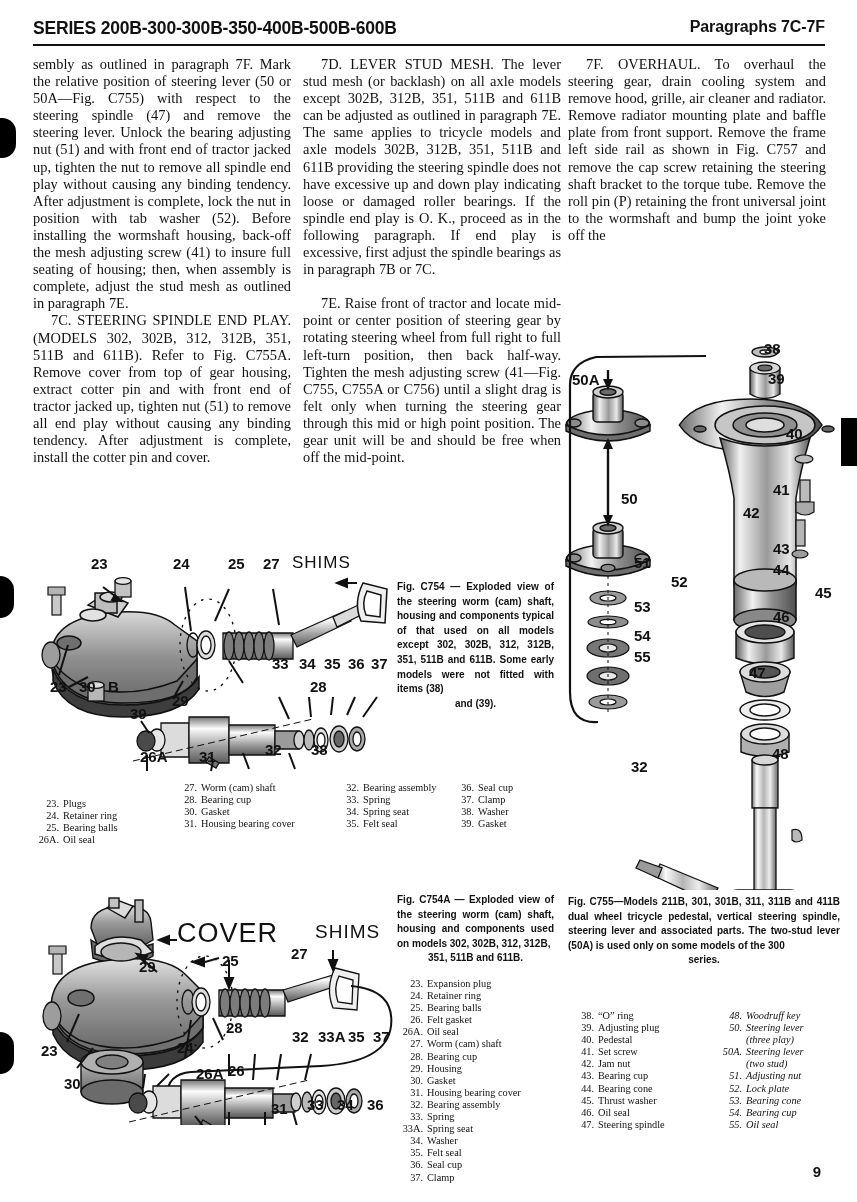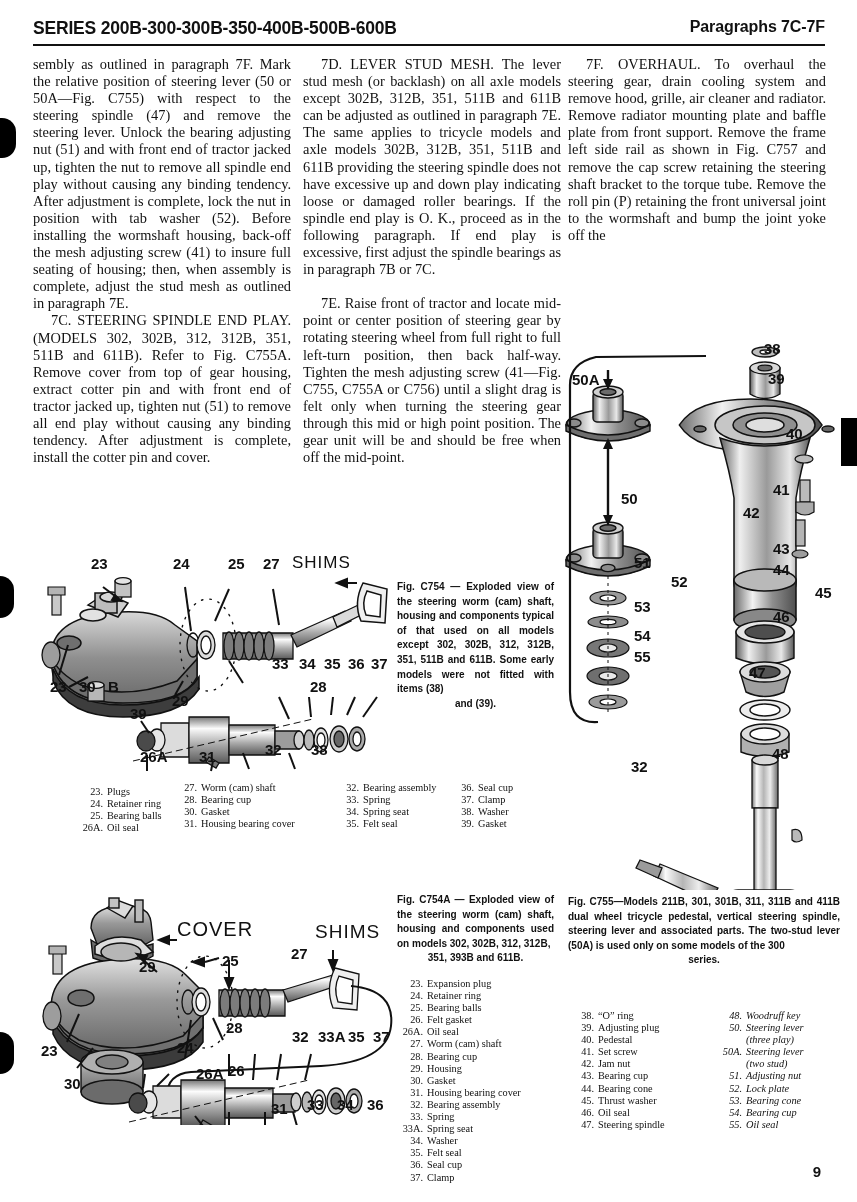--- a/index.html
+++ b/index.html
@@ -411,21 +411,21 @@
   <div class="cal" style="left:265px;top:741px;">32</div>
   <div class="cal" style="left:311px;top:741px;">38</div>
   <div class="word" style="left:292px;top:553px;">SHIMS</div>
 
   <div class="cap" style="left:397px;top:580px;width:157px;">
     <span>Fig. C754 — Exploded view of the steering worm (cam) shaft, housing and components typical of that used on all models except 302, 302B, 312, 312B, 351, 511B and 611B. Some early models were not fitted with items (38)</span>
     <span class="last">and (39).</span>
   </div>
 
   <div class="legend" style="left:33px;top:782px;width:530px;">
-    <div class="lg-col" style="left:0;top:4px;margin-left:44px;">
+    <div class="lg-col" style="left:0;top:16px;">
       <span class="row"><span class="num">23.</span><span class="nm">Plugs</span></span>
       <span class="row"><span class="num">24.</span><span class="nm">Retainer ring</span></span>
       <span class="row"><span class="num">25.</span><span class="nm">Bearing balls</span></span>
       <span class="row"><span class="num">26A.</span><span class="nm">Oil seal</span></span>
     </div>
     <div class="lg-col" style="left:138px;top:0;">
       <span class="row"><span class="num">27.</span><span class="nm">Worm (cam) shaft</span></span>
       <span class="row"><span class="num">28.</span><span class="nm">Bearing cup</span></span>
       <span class="row"><span class="num">30.</span><span class="nm">Gasket</span></span>
       <span class="row"><span class="num">31.</span><span class="nm">Housing bearing cover</span></span>
@@ -590,21 +590,21 @@
       <line x1="222" y1="164" x2="220" y2="190"></line>
       <line x1="248" y1="164" x2="244" y2="190"></line>
       <line x1="278" y1="164" x2="272" y2="190"></line>
       <line x1="196" y1="236" x2="196" y2="222"></line>
       <line x1="232" y1="236" x2="232" y2="222"></line>
       <line x1="264" y1="236" x2="260" y2="222"></line>
       <line x1="170" y1="236" x2="162" y2="226"></line>
     </g>
   </svg>
 
-  <div class="word" style="left:177px;top:918px;font-size:20px;">COVER</div>
+  <div class="word" style="left:177px;top:918px;font-size:27px;">COVER</div>
   <div class="word" style="left:315px;top:921px;font-size:19px;">SHIMS</div>
 
   <div class="cal" style="left:222px;top:952px;">25</div>
   <div class="cal" style="left:291px;top:945px;">27</div>
   <div class="cal" style="left:139px;top:958px;">29</div>
   <div class="cal" style="left:226px;top:1019px;">28</div>
   <div class="cal" style="left:41px;top:1042px;">23</div>
   <div class="cal" style="left:64px;top:1075px;">30</div>
   <div class="cal" style="left:177px;top:1039px;">24</div>
   <div class="cal" style="left:196px;top:1065px;">26A</div>
@@ -613,21 +613,21 @@
   <div class="cal" style="left:318px;top:1028px;">33A</div>
   <div class="cal" style="left:348px;top:1028px;">35</div>
   <div class="cal" style="left:373px;top:1028px;">37</div>
   <div class="cal" style="left:271px;top:1100px;">31</div>
   <div class="cal" style="left:307px;top:1096px;">33</div>
   <div class="cal" style="left:337px;top:1096px;">34</div>
   <div class="cal" style="left:367px;top:1096px;">36</div>
 
   <div class="cap" style="left:397px;top:893px;width:157px;">
     <span>Fig. C754A — Exploded view of the steering worm (cam) shaft, housing and components used on models 302, 302B, 312, 312B,</span>
-    <span class="last">351, 393B and 611B.</span>
+    <span class="last">351, 511B and 611B.</span>
   </div>
 
   <div class="legend" style="left:397px;top:978px;width:160px;">
     <span class="row"><span class="num">23.</span><span class="nm">Expansion plug</span></span>
     <span class="row"><span class="num">24.</span><span class="nm">Retainer ring</span></span>
     <span class="row"><span class="num">25.</span><span class="nm">Bearing balls</span></span>
     <span class="row"><span class="num">26.</span><span class="nm">Felt gasket</span></span>
     <span class="row"><span class="num">26A.</span><span class="nm">Oil seal</span></span>
     <span class="row"><span class="num">27.</span><span class="nm">Worm (cam) shaft</span></span>
     <span class="row"><span class="num">28.</span><span class="nm">Bearing cup</span></span>

